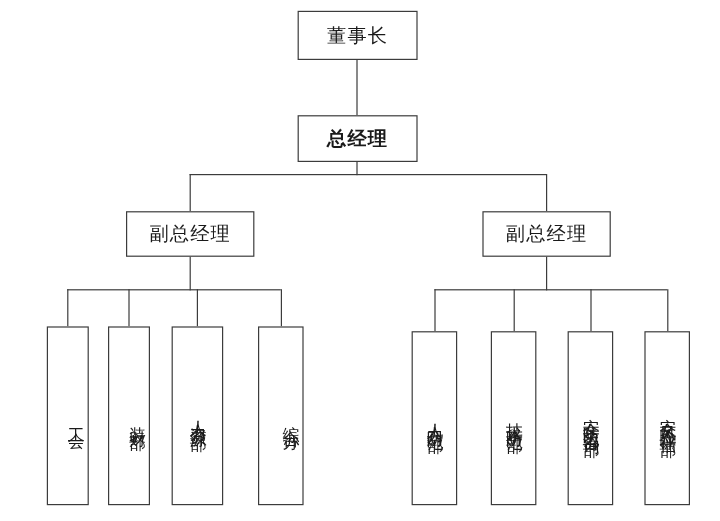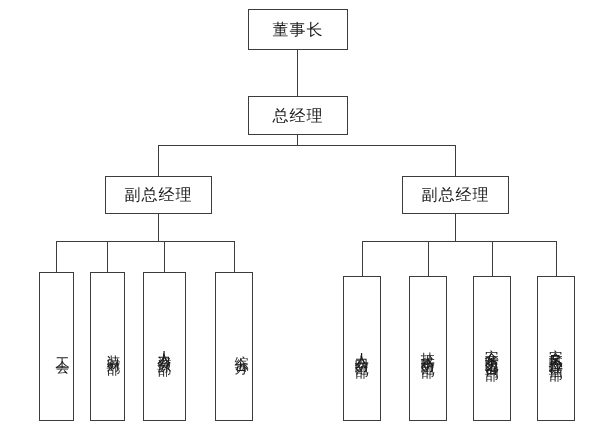--- a/index.html
+++ b/index.html
@@ -60,21 +60,21 @@
 </style>
 </head>
 <body>
 
 <div id="org-canvas">
 
   <div class="node horiz" style="left:248px; top:9px; width:100px; height:41px;">董事长</div>
 
   <div class="connector v" style="left:297px; top:50px; height:46px;"></div>
 
-  <div class="node horiz" style="left:248px; top:96px; width:100px; height:39px;">总经理</div>
+  <div class="node horiz" style="left:248px; top:96px; width:100px; height:39px;font-weight:bold;">总经理</div>
 
   <div class="connector v" style="left:297px; top:135px; height:11px;"></div>
   <div class="connector h" style="left:158px; top:145px; width:297px;"></div>
   <div class="connector v" style="left:158px; top:145px; height:31px;"></div>
   <div class="connector v" style="left:455px; top:145px; height:31px;"></div>
 
   <div class="node horiz" style="left:105px; top:176px; width:107px; height:38px;">副总经理</div>
 
   <div class="node horiz" style="left:402px; top:176px; width:107px; height:38px;">副总经理</div>
 

